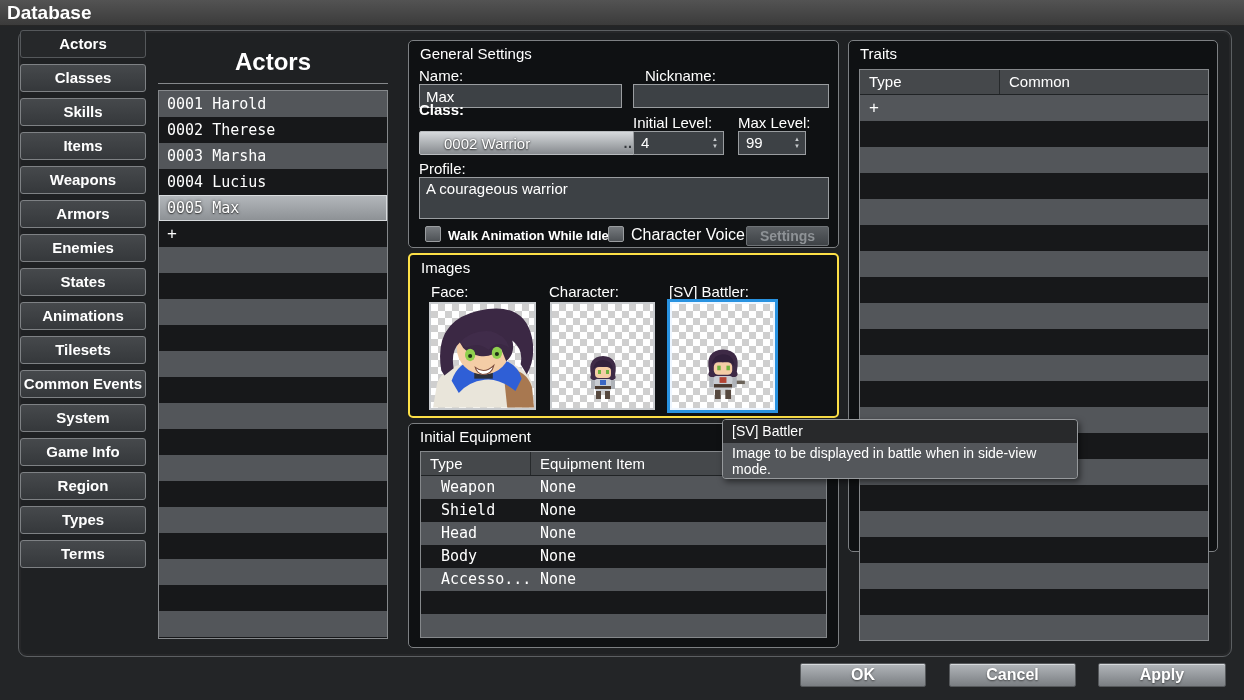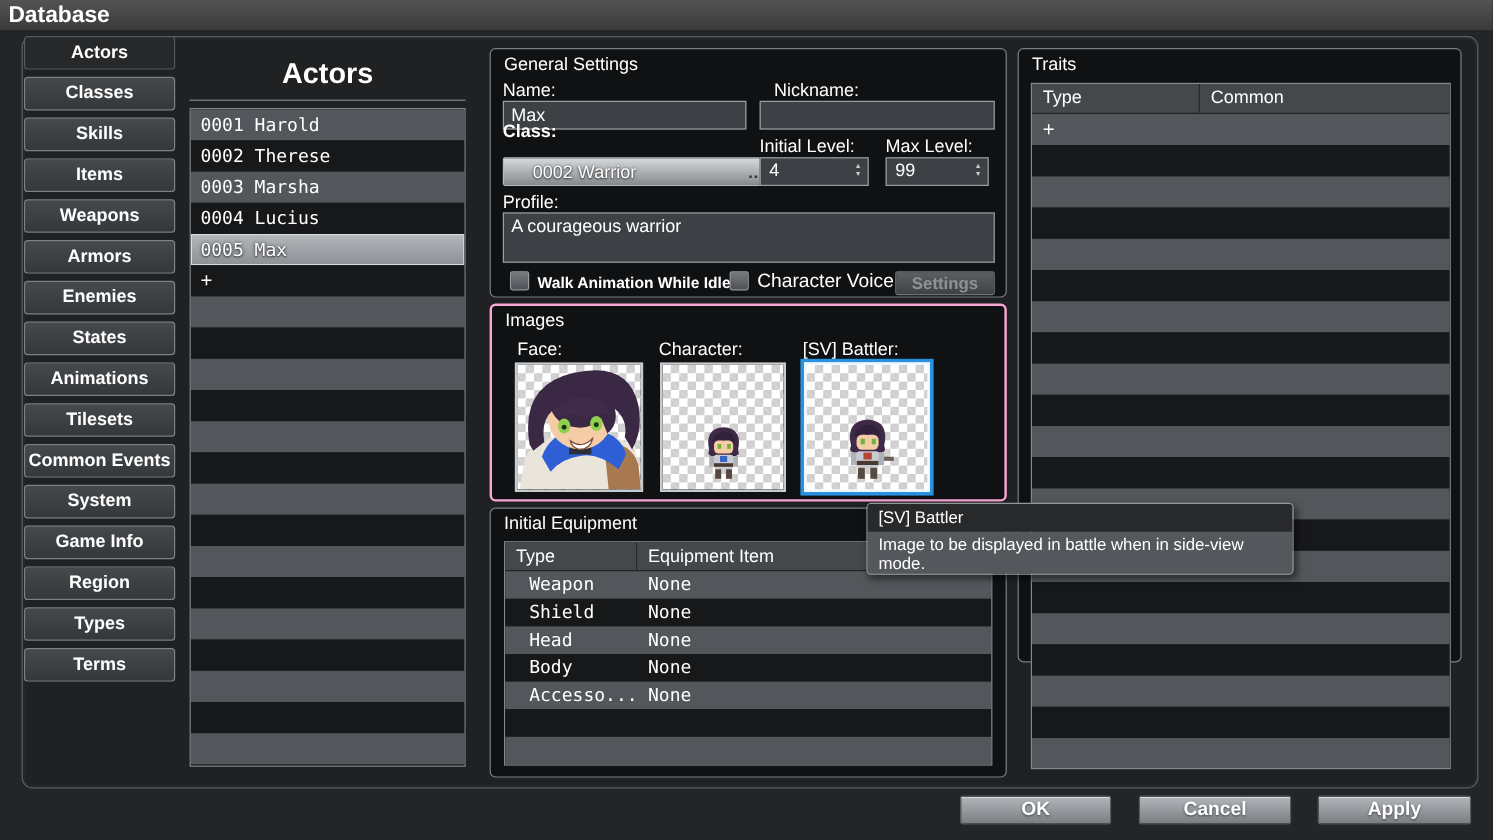--- a/index.html
+++ b/index.html
@@ -32,21 +32,21 @@
     font-size:15px; color:#fff; }
   .lrow.gray { background:#53565a; }
   .lrow.dark { background:#17181a; }
   .lrow.sel  { background:linear-gradient(#b4b8bc,#8c9094); box-shadow:inset 0 0 0 1px #d8dbde;
     text-shadow:0 0 3px rgba(35,35,35,.95), 0 1px 1px rgba(0,0,0,.5); }
   .lrow.add { font-family:"Liberation Sans", sans-serif; font-size:17px; }
 
   
   .group { position:absolute; background:#0f1113; border:1px solid #7d8083; border-radius:5px; }
   .group-title { position:absolute; left:11px; top:4px; font-size:15px; color:#fff; }
-  .group.focus { border:2px solid #f9a8d4; }
+  .group.focus { border:2px solid #fde047; }
 
   
   #gs { left:408px; top:40px; width:431px; height:208px; }
   .flabel { position:absolute; font-size:15px; color:#fff; }
   .tinput { position:absolute; height:24px; background:#3d4145; border:1px solid #9a9da0;
     color:#fff; font-size:15px; padding:0 6px; font-family:"Liberation Sans", sans-serif; }
   .dropdown { position:absolute; height:24px; background:linear-gradient(#d6d9dc,#868a8e);
     border:1px solid #b9bcbf; border-radius:2px; display:flex; align-items:center; }
   .dropdown .val { flex:1; padding-left:24px; font-family:Liberation Sans, sans-serif; font-size:15px;
     color:#fff; text-shadow:0 1px 2px rgba(0,0,0,.65), 0 0 2px rgba(40,40,40,.6); }
@@ -181,21 +181,21 @@
   </div>
   <div class="flabel" style="left:224px; top:73px;">Initial Level:</div>
   <div class="spinner" style="left:224px; top:90px; width:91px;">
     <span class="val">4</span>
     <span class="arrows">
         <span>▲</span>
         <span>▼</span>
       </span>
   </div>
   <div class="flabel" style="left:329px; top:73px;">Max Level:</div>
-  <div class="spinner" style="left:329px; top:90px; width:86px;">
+  <div class="spinner" style="left:329px; top:90px; width:68px;">
     <span class="val">99</span>
     <span class="arrows">
         <span>▲</span>
         <span>▼</span>
       </span>
   </div>
 
   <div class="flabel" style="left:10px; top:119px;">Profile:</div>
   <textarea class="profile-area" style="">A courageous warrior</textarea>
 

